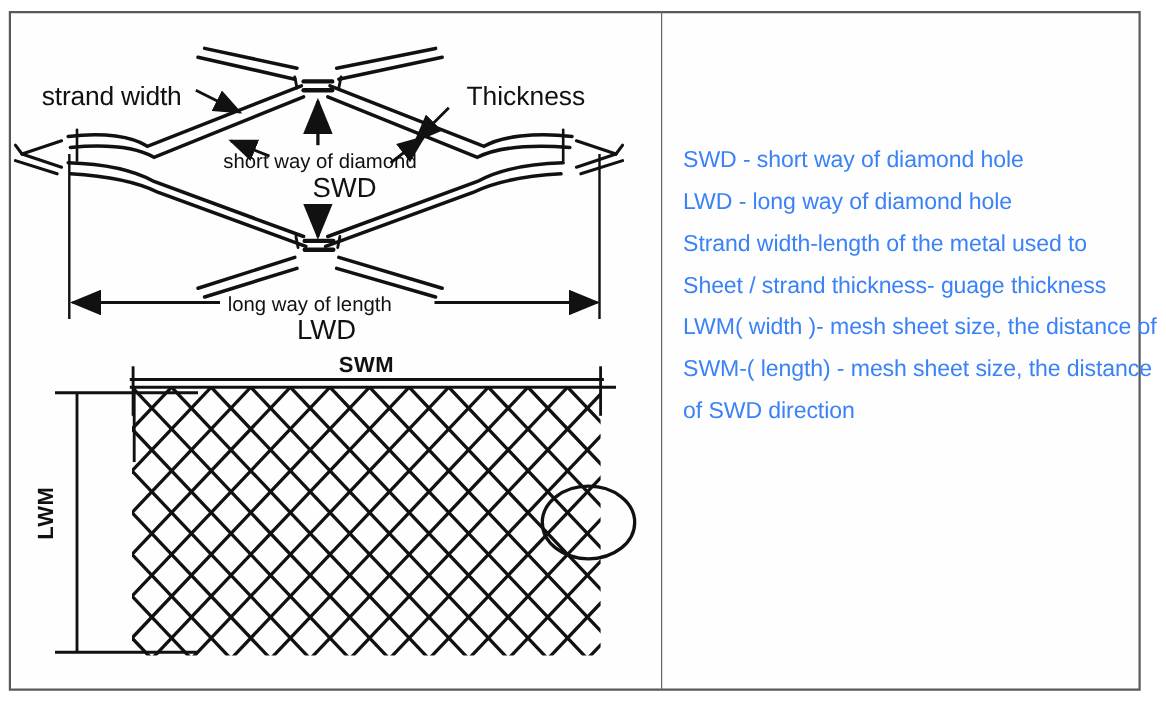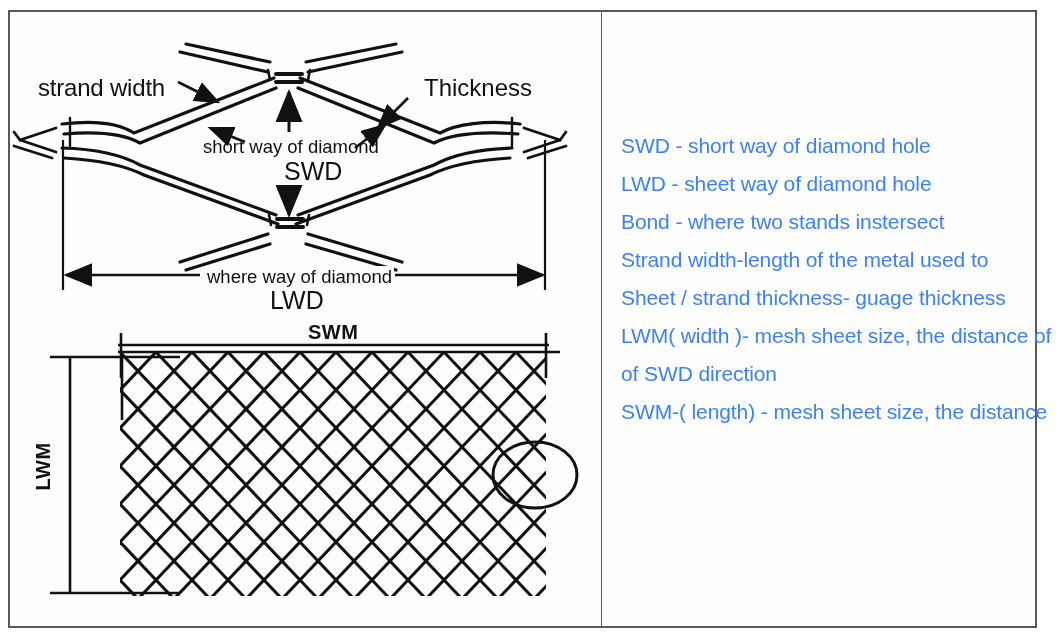--- a/index.html
+++ b/index.html
@@ -217,29 +217,28 @@
       <path d="M50,357 L180,357"></path>
       <path d="M50,593 L180,593"></path>
       <path d="M122,352 L122,420"></path>
     </g>
   </svg>
 
   <div class="txt lbl-strand-width">strand width</div>
   <div class="txt lbl-thickness">Thickness</div>
   <div class="txt lbl-swd-long">short way of diamond</div>
   <div class="txt lbl-swd">SWD</div>
-  <div class="txt lbl-lwd-long">where way of diamond</div>
+  <div class="txt lbl-lwd-long">long way of length</div>
   <div class="txt lbl-lwd">LWD</div>
   <div class="txt lbl-swm">SWM</div>
   <div class="txt lbl-lwm">LWM</div>
 
   <div id="text-list">
       <div class="text-line">SWD - short way of diamond hole</div>
-      <div class="text-line">LWD - sheet way of diamond hole</div>
-      <div class="text-line">Bond - where two stands instersect</div>
+      <div class="text-line">LWD - long way of diamond hole</div>
       <div class="text-line">Strand width-length of the metal used to</div>
       <div class="text-line">Sheet / strand thickness- guage thickness</div>
       <div class="text-line">LWM( width )- mesh sheet size, the distance of</div>
+      <div class="text-line">SWM-( length) - mesh sheet size, the distance</div>
       <div class="text-line">of SWD direction</div>
-      <div class="text-line">SWM-( length) - mesh sheet size, the distance</div>
     </div>
 
 </div>
 
 </body></html>

